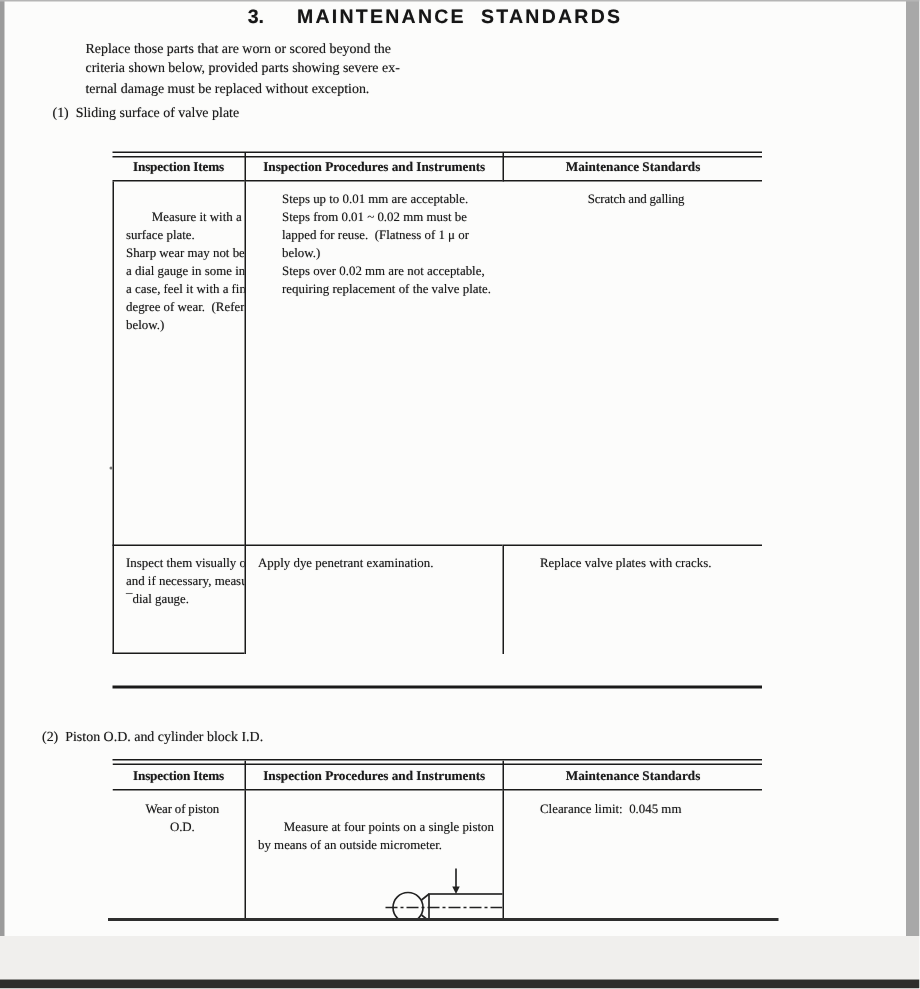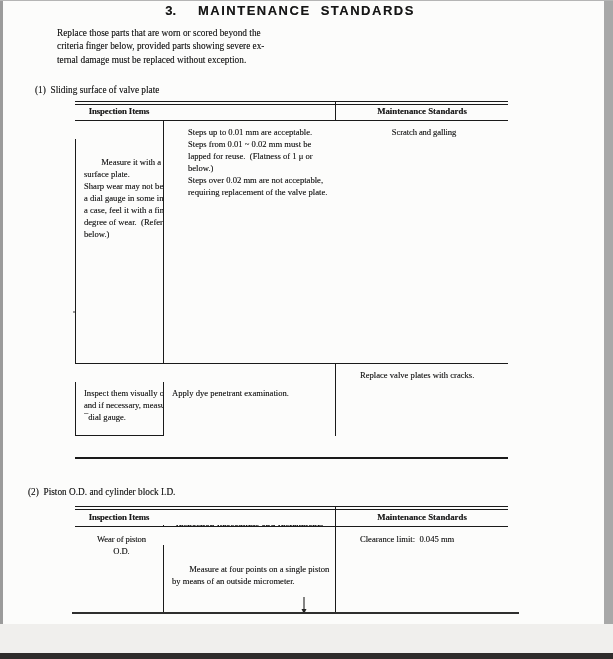--- a/index.html
+++ b/index.html
@@ -13,35 +13,35 @@
   .doc{position:absolute;left:0;top:0;width:562px;height:624px;
        text-shadow:0 0 0.5px rgba(20,20,20,.5);}
 
   .title-row{position:absolute;left:0;top:3px;width:580px;text-align:center;
              font-family:"Liberation Sans",sans-serif;font-weight:bold;font-size:13px;
              letter-spacing:1.5px;word-spacing:5px;color:#161616;}
   .title-row .tnum{margin-right:22px;letter-spacing:0;}
 
   .intro{position:absolute;left:57px;top:27px;font-size:9.3px;line-height:13.4px;white-space:pre;}
   .sec-label{position:absolute;font-size:9.3px;white-space:pre;}
-  #sec1{left:35px;top:85px;}
+  #sec1{left:35px;top:71px;}
   #sec2{left:28px;top:487px;}
 
   .tbl{position:absolute;left:75px;width:433px;display:grid;
        grid-template-columns:88px 172px 173px;
        border-top:1px solid #1a1a1a;font-size:8.6px;line-height:12px;}
   .tbl::before{content:"";position:absolute;left:0;top:2px;width:100%;height:1px;background:#1a1a1a;}
   #tbl1{top:101px;grid-template-rows:19px 243px 72px 21px;border-bottom:2px solid #1a1a1a;}
   #tbl2{top:506px;height:107px;overflow:hidden;grid-template-rows:20px 87px;}
   .cell{box-sizing:border-box;white-space:pre;overflow:hidden;}
   .c2,.c3{border-left:1px solid #1a1a1a;}
   .rb{border-bottom:1px solid #1a1a1a;}
   .hdr{font-weight:bold;text-align:center;font-size:8.8px;display:flex;align-items:center;justify-content:center;}
   .c1{padding:5px 2px 0 7px;letter-spacing:-0.1px;text-align:center;}
-  .c2{padding:5px 2px 0 8px;margin-top:18px;}
+  .c2{padding:5px 2px 0 8px;}
   .c3{padding:5px 2px 0 24px;}
   .hdr.c1,.hdr.c2,.hdr.c3{padding:0;}
   #tbl2 .cell{padding-top:6px;}
   #tbl2 .hdr{padding-top:0;}
 
   .fig{position:absolute;}
   #fig-valve{left:90px;top:117px;width:170px;height:146px;}
   #fig-piston{left:90px;top:50px;width:170px;height:58px;}
   .scanline{position:absolute;left:72px;top:612px;width:447px;height:2px;background:#2e2e2e;}
   .dot{position:absolute;left:73px;top:311px;width:2px;height:2px;background:#777;border-radius:50%;}
@@ -56,21 +56,21 @@
 
 <div class="screen">
 
   <div class="doc">
 
     <div class="title-row">
       <span class="tnum">3.</span><span>MAINTENANCE STANDARDS</span>
     </div>
 
     <div class="intro">Replace those parts that are worn or scored beyond the
-criteria finger below, provided parts showing severe ex-
+criteria shown below, provided parts showing severe ex-
 ternal damage must be replaced without exception.</div>
 
     <div class="sec-label" id="sec1">(1)  Sliding surface of valve plate</div>
 
     <div class="tbl" id="tbl1">
       <div class="cell hdr c1 rb">Inspection Items</div>
       <div class="cell hdr c2 rb">Inspection Procedures and Instruments</div>
       <div class="cell hdr c3 rb">Maintenance Standards</div>
 
       <div class="cell c2 rb" style="position:relative;">

